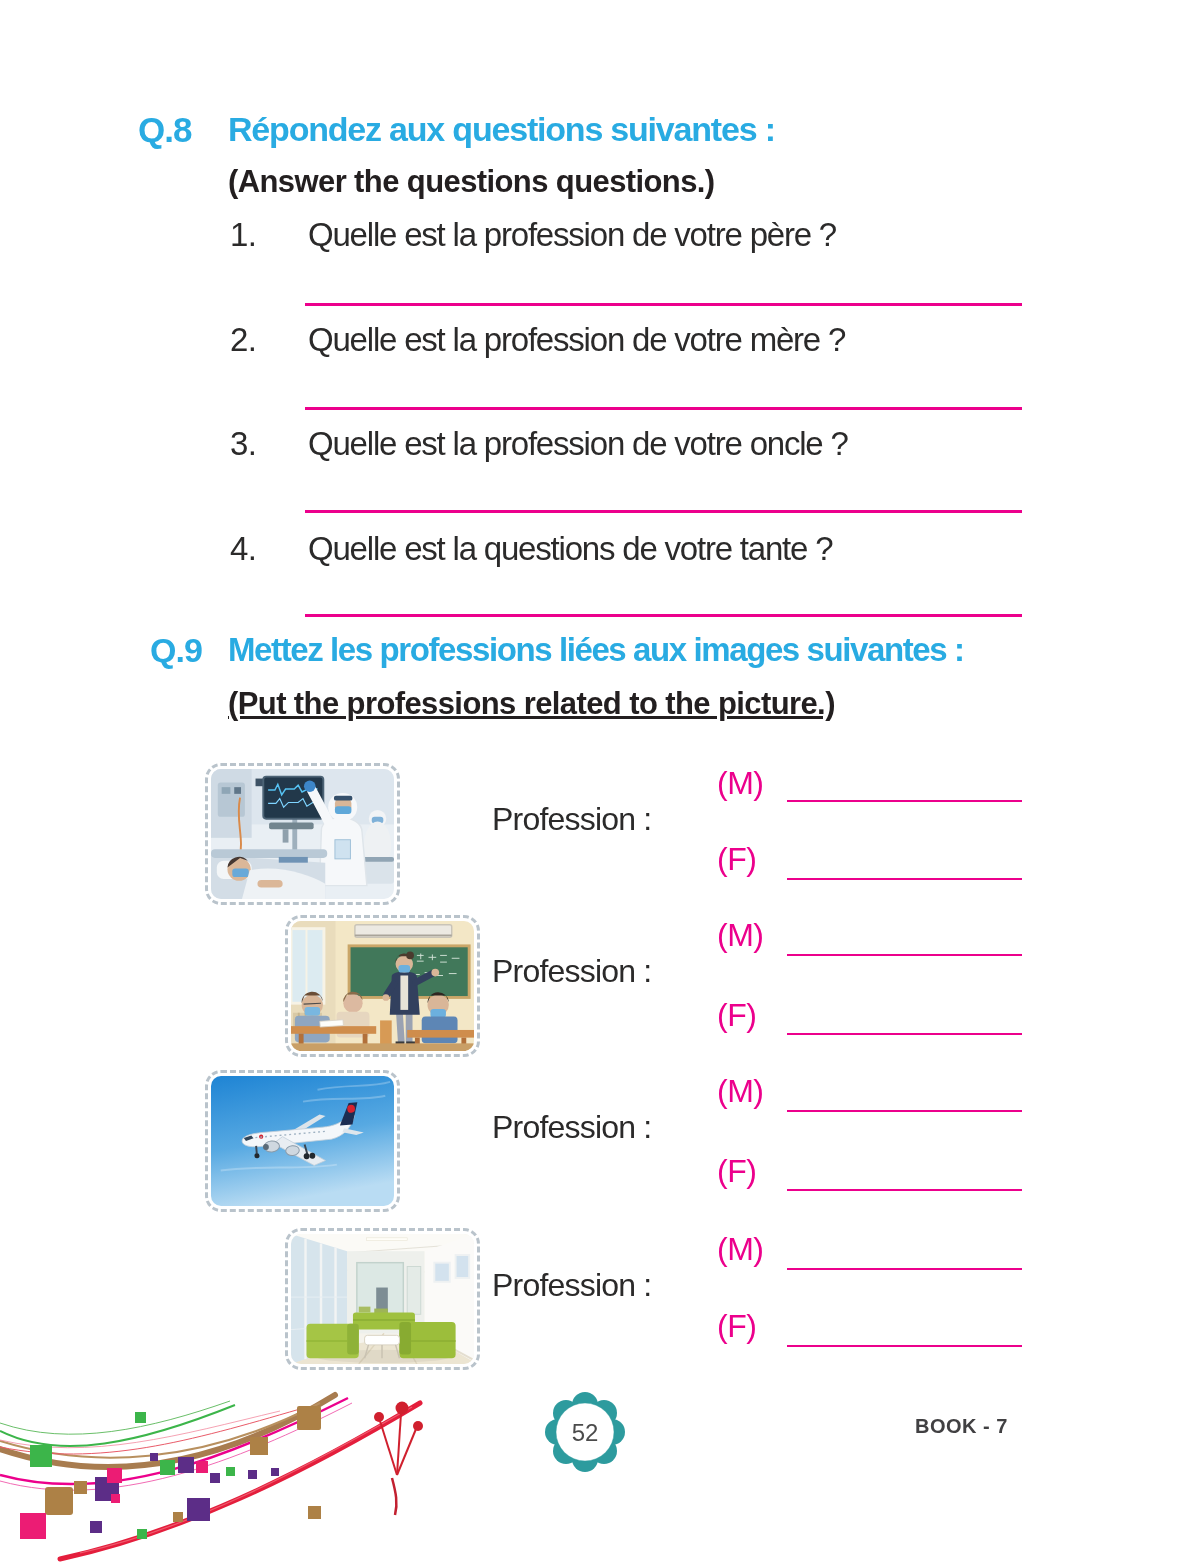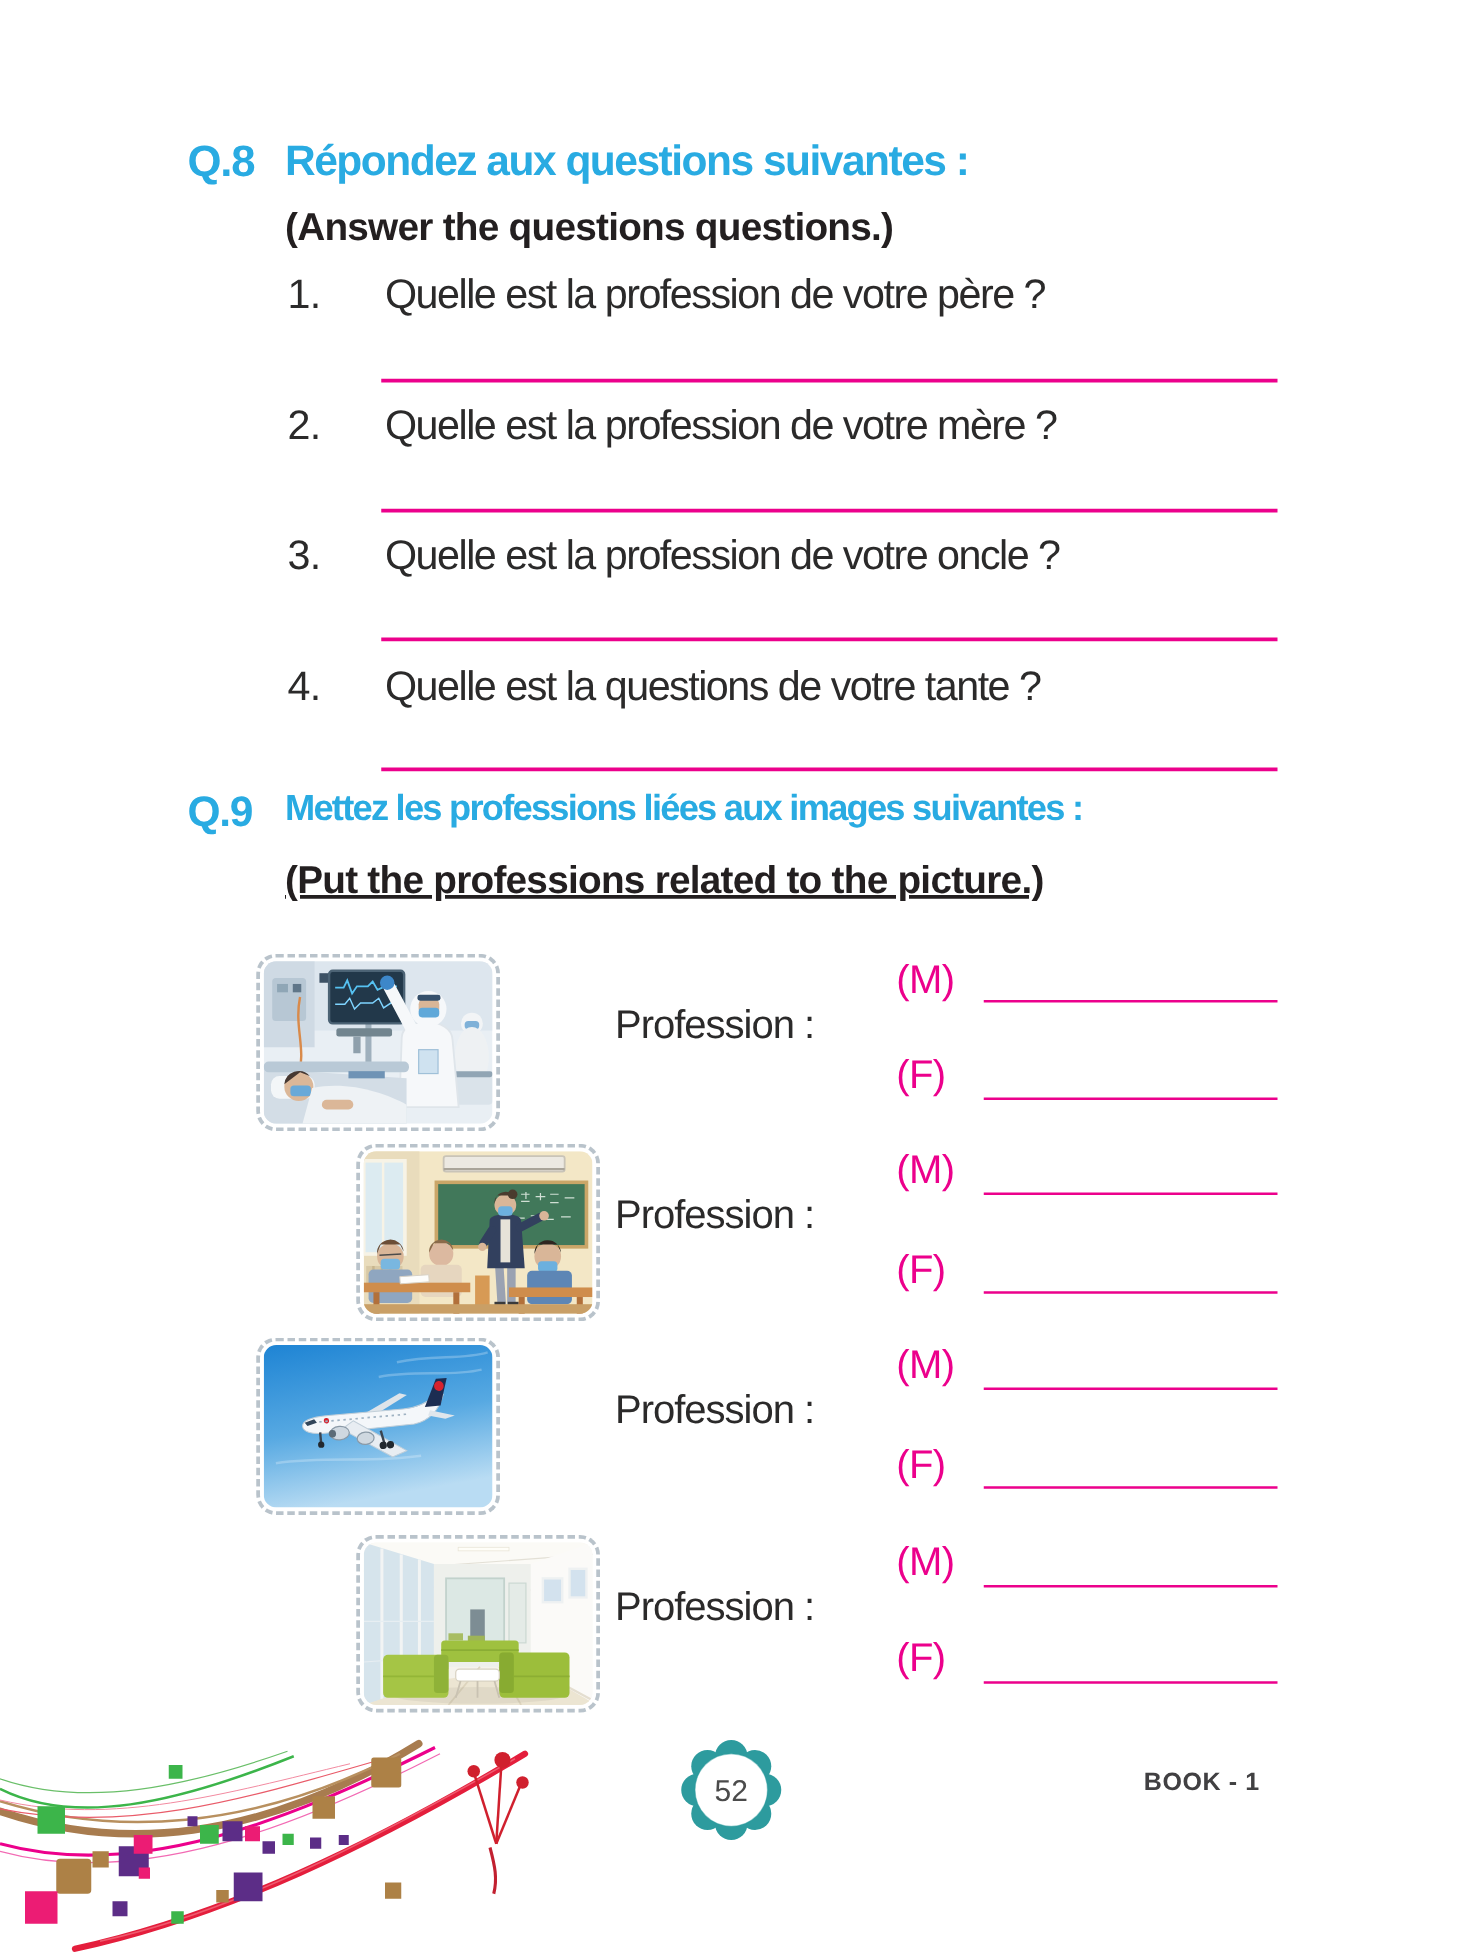--- a/index.html
+++ b/index.html
@@ -27,42 +27,42 @@
     border:3px dashed #b9c3cb;border-radius:16px;padding:3px;
   }
   .photo svg{display:block;width:100%;height:100%;border-radius:10px;}
   
   .book-label{font-size:20px;font-weight:bold;color:#414042;letter-spacing:0.5px;white-space:nowrap;}
   .badge-num{font-size:24px;fill:#4b4b4b;font-family:"Liberation Sans","DejaVu Sans",sans-serif;}
 </style>
 </head>
 <body>
 
-<div class="abs q-label" style="left:150px;top:110px;">Q.8</div>
+<div class="abs q-label" style="left:138px;top:110px;">Q.8</div>
 <div class="abs q-title" style="left:228px;top:110px;">Répondez aux questions suivantes :</div>
 <div class="abs q-en" style="left:228px;top:164px;">(Answer the questions questions.)</div>
 
 <div class="abs q-num" style="left:230px;top:216px;">1.</div>
 <div class="abs q-text" style="left:308px;top:216px;">Quelle est la profession de votre père ?</div>
 <div class="abs ans-line" style="top:303px;"></div>
 
 <div class="abs q-num" style="left:230px;top:321px;">2.</div>
 <div class="abs q-text" style="left:308px;top:321px;">Quelle est la profession de votre mère ?</div>
 <div class="abs ans-line" style="top:407px;"></div>
 
 <div class="abs q-num" style="left:230px;top:425px;">3.</div>
 <div class="abs q-text" style="left:308px;top:425px;">Quelle est la profession de votre oncle ?</div>
 <div class="abs ans-line" style="top:510px;"></div>
 
 <div class="abs q-num" style="left:230px;top:530px;">4.</div>
 <div class="abs q-text" style="left:308px;top:530px;">Quelle est la questions de votre tante ?</div>
 <div class="abs ans-line" style="top:614px;"></div>
 
 <div class="abs q-label" style="left:150px;top:631px;font-size:34px;">Q.9</div>
-<div class="abs q-title" style="left:228px;top:631px;font-size:29px;letter-spacing:-1.4px;">Mettez les professions liées aux images suivantes :</div>
+<div class="abs q-title" style="left:228px;top:631px;font-size:33px;letter-spacing:-1.4px;">Mettez les professions liées aux images suivantes :</div>
 <div class="abs q-en" style="left:228px;top:686px;text-decoration:underline;">(Put the professions related to the picture.)</div>
 
 <div class="abs photo" style="left:205px;top:763px;">
   <svg viewBox="0 0 189 136" preserveAspectRatio="none">
     <rect width="189" height="136" fill="#e9eff4"></rect>
     <rect x="0" y="0" width="189" height="58" fill="#dde6ee"></rect>
     <rect x="0" y="0" width="42" height="72" fill="#cfdae4"></rect>
     <rect x="7" y="14" width="28" height="36" rx="3" fill="#b7c7d4"></rect>
     <rect x="11" y="19" width="9" height="7" fill="#8fa6b6"></rect>
     <rect x="24" y="19" width="7" height="7" fill="#5f7689"></rect>
@@ -347,13 +347,13 @@
     <circle cx="15" cy="42" r="13"></circle>
       <circle cx="23" cy="23" r="13"></circle>
     <circle cx="42" cy="15" r="13"></circle>
       <circle cx="61" cy="23" r="13"></circle>
   </g>
   <circle cx="42" cy="42" r="29" fill="#ffffff"></circle>
   <circle cx="42" cy="42" r="29" fill="none" stroke="#2D9B9E" stroke-width="1" opacity="0.45"></circle>
   <text x="42" y="51" text-anchor="middle" class="badge-num">52</text>
 </svg>
 
-<div class="abs book-label" style="left:915px;top:1415px;">BOOK - 1</div>
+<div class="abs book-label" style="left:915px;top:1415px;">BOOK - 7</div>
 
 </body></html>

